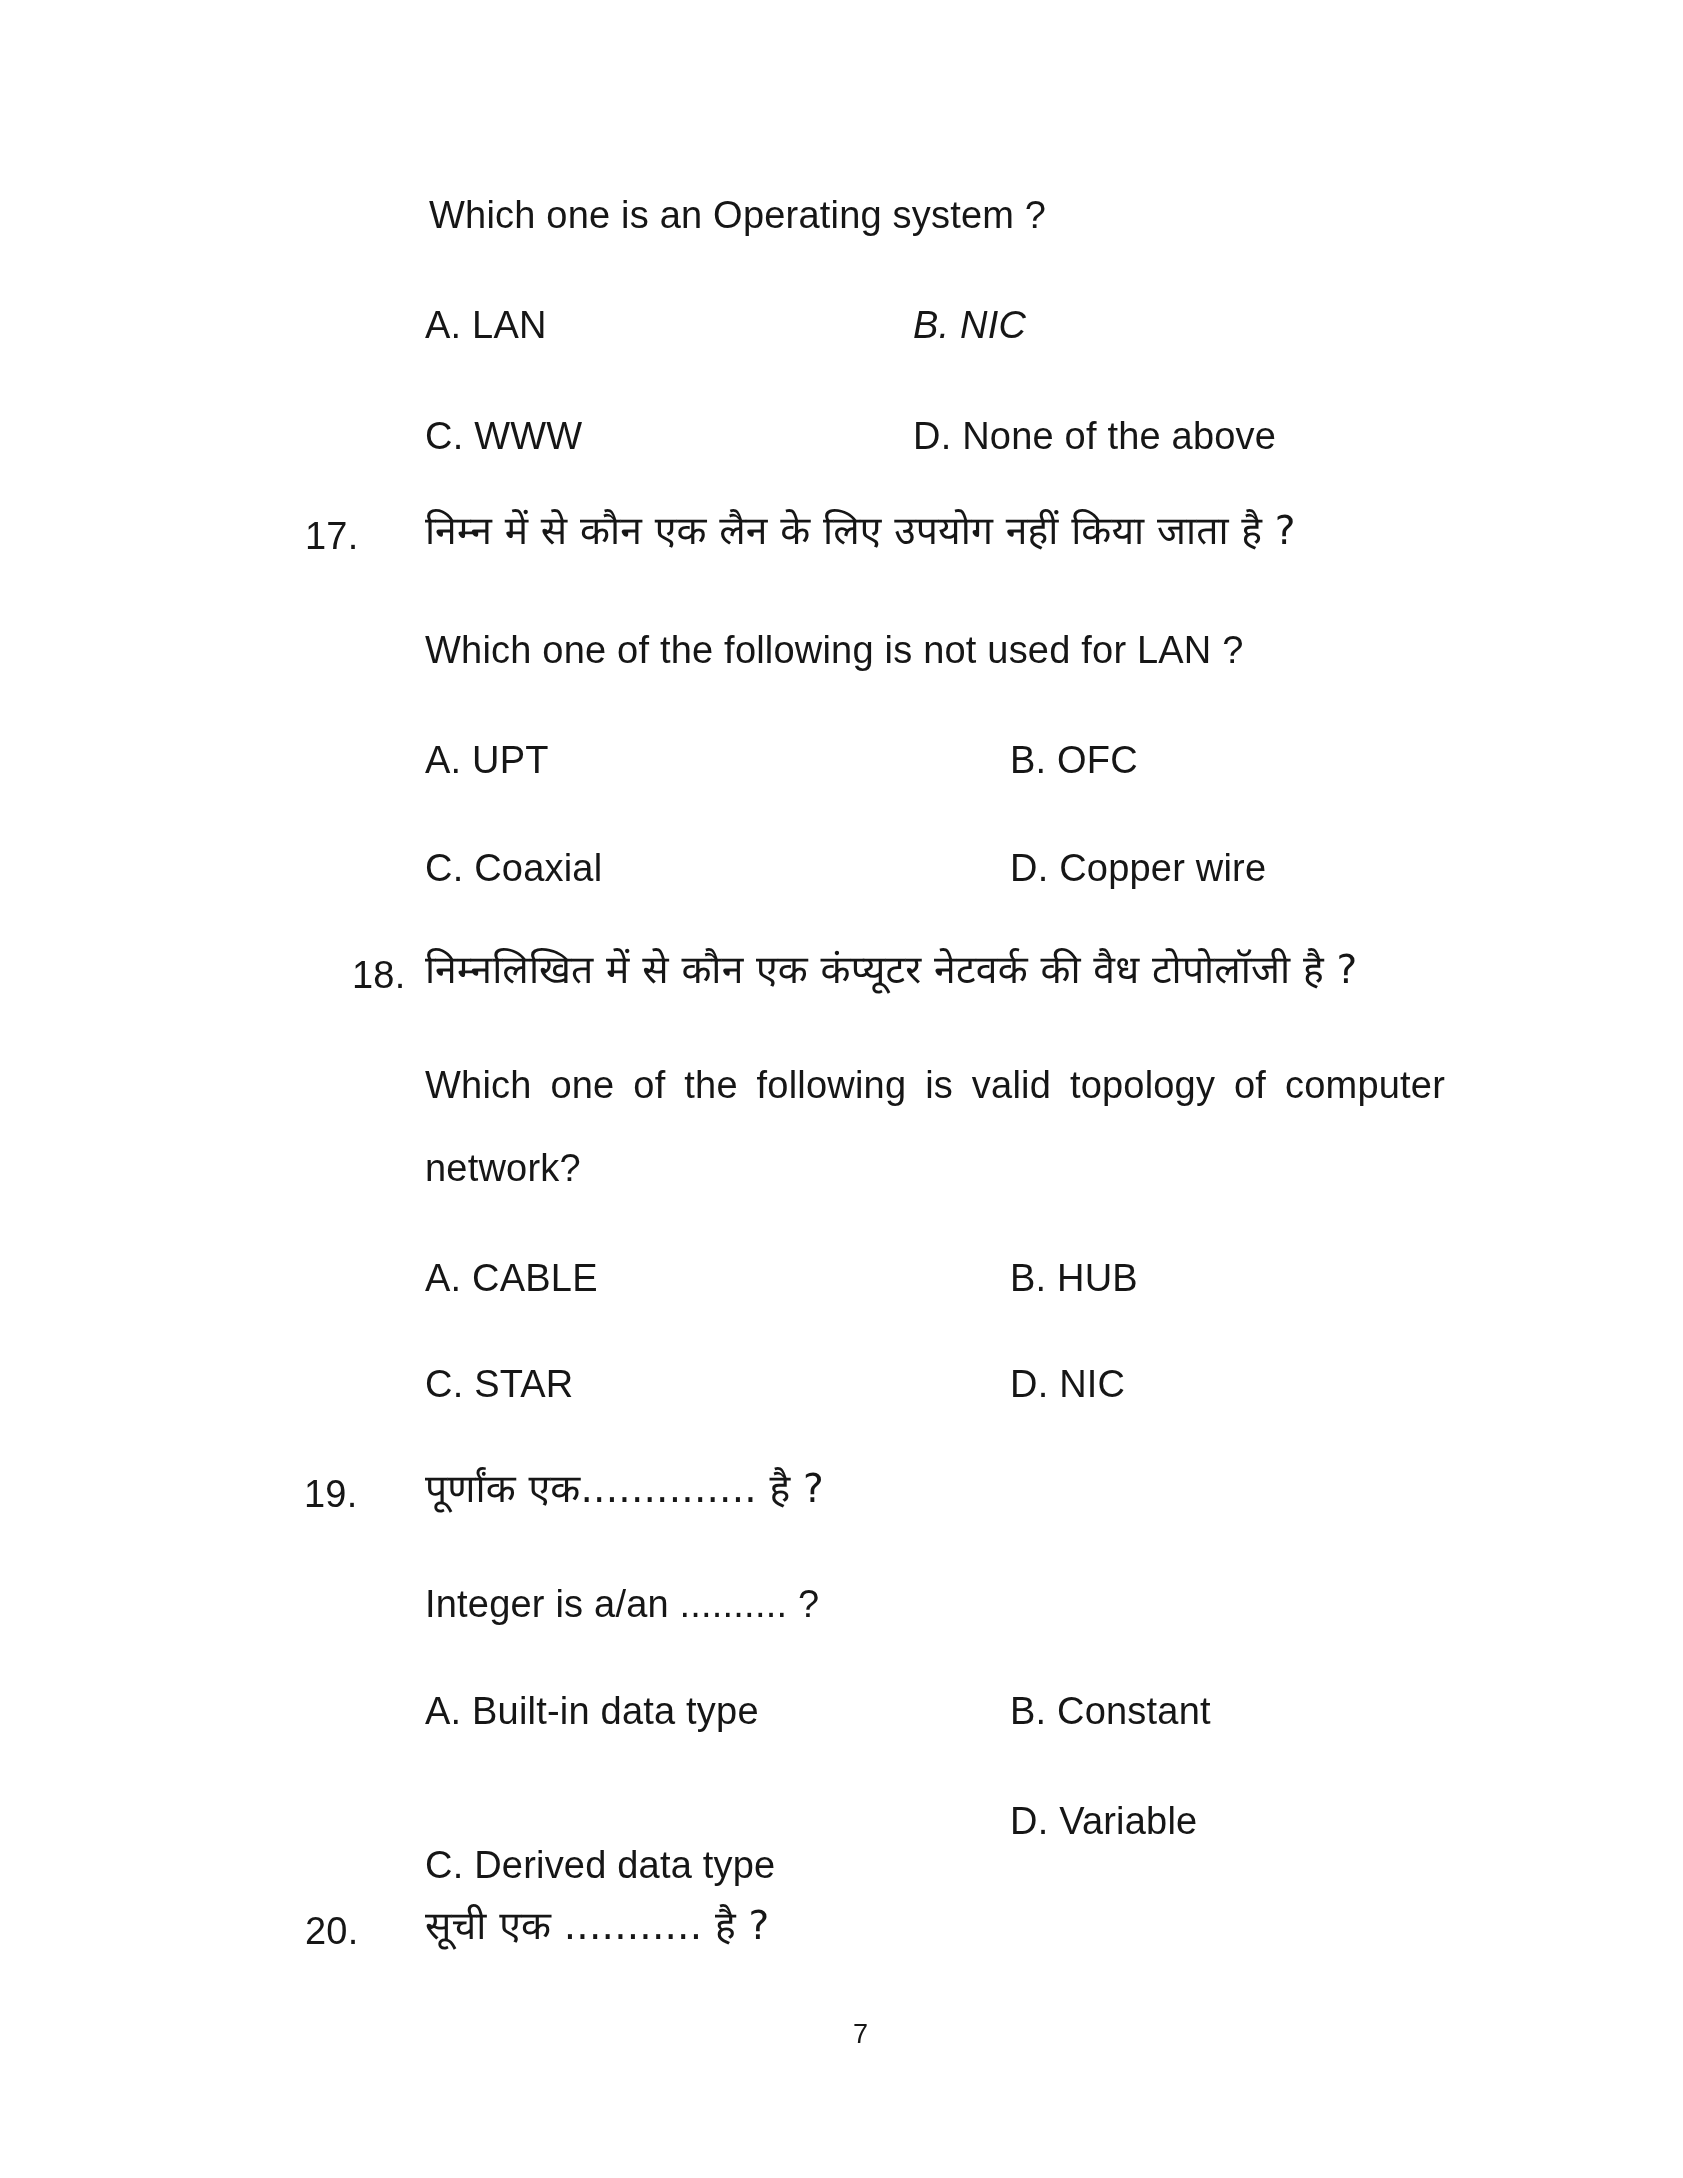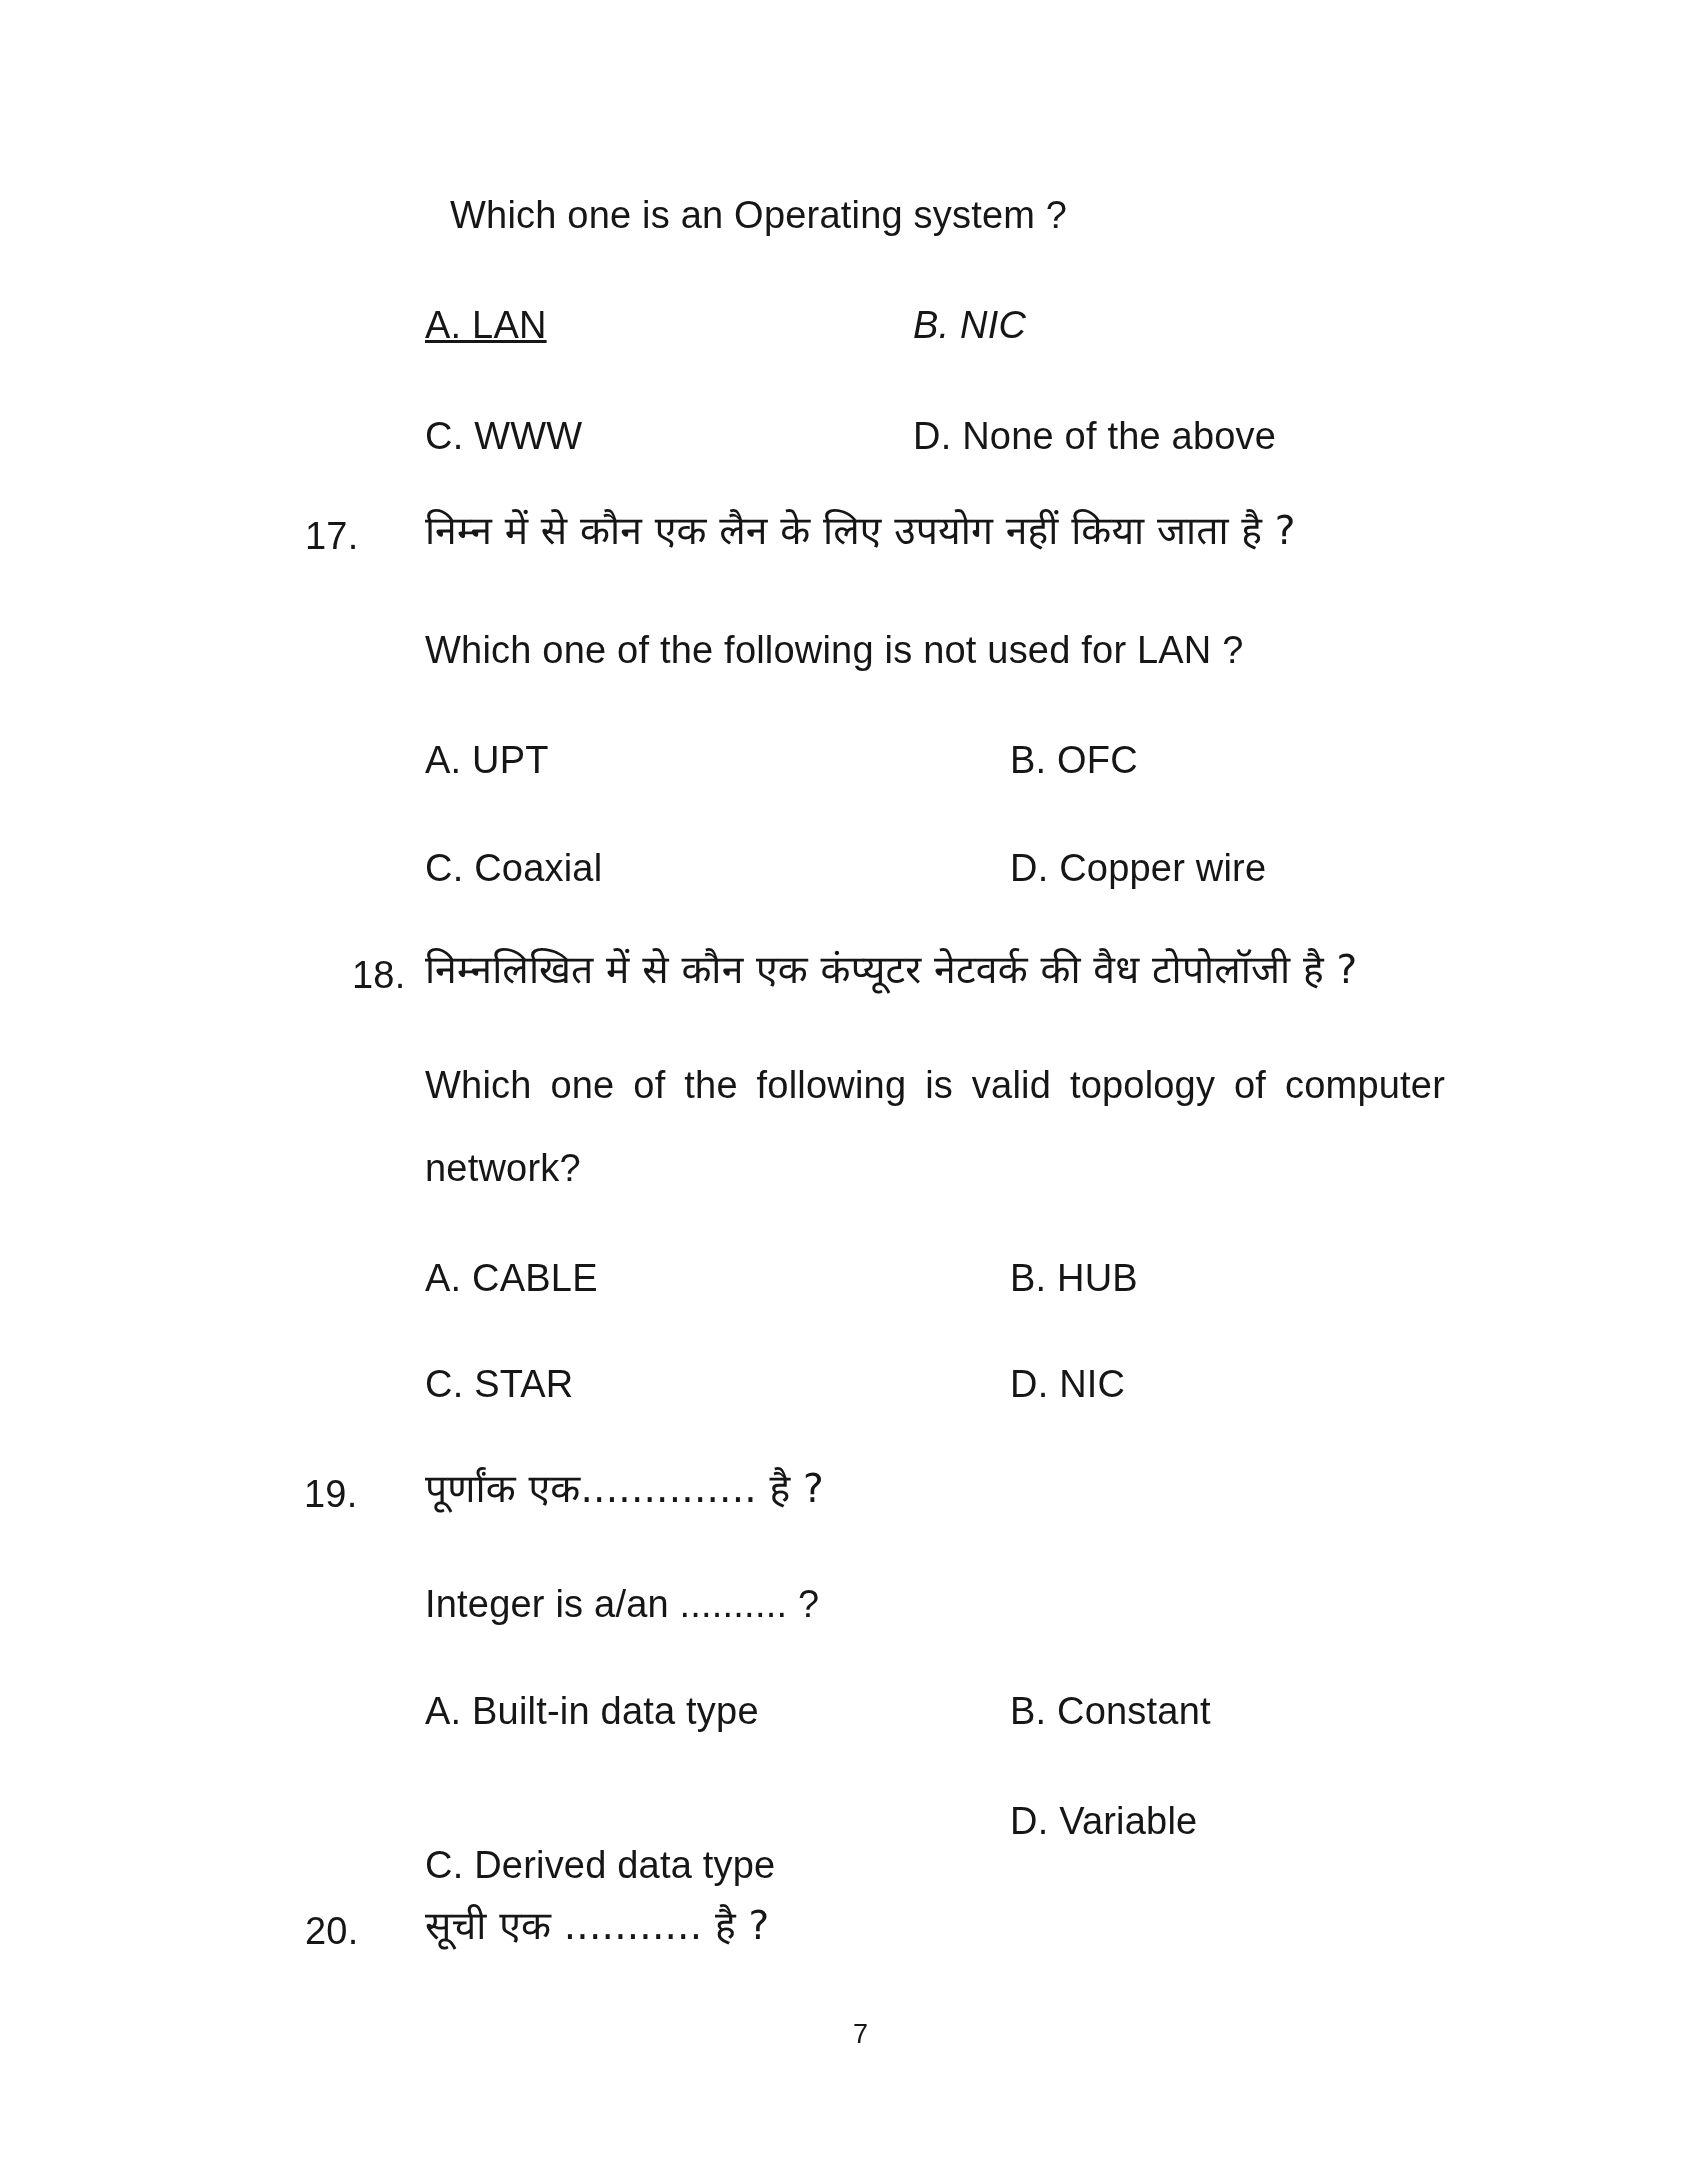--- a/index.html
+++ b/index.html
@@ -38,22 +38,22 @@
   }
   .pageno {
     font-size: 27px;
   }
 </style>
 </head>
 <body>
 
 <div class="page">
 
-  <div class="line" style="left:450px; top:193px;text-align:right;">Which one is an Operating system ?</div>
-  <div class="line" style="left:425px; top:303px;text-decoration:underline;">A. LAN</div>
+  <div class="line" style="left:429px; top:193px;text-align:right;">Which one is an Operating system ?</div>
+  <div class="line" style="left:425px; top:303px;">A. LAN</div>
   <div class="line" style="left:913px; top:303px;font-style:italic;">B. NIC</div>
   <div class="line" style="left:425px; top:414px;">C. WWW</div>
   <div class="line" style="left:913px; top:414px;">D. None of the above</div>
 
   <div class="line qnum" style="left:305px; top:514px;">17.</div>
   <div class="line hindi" style="left:425px; top:508px;">निम्न में से कौन एक लैन के लिए उपयोग नहीं किया जाता है ?</div>
   <div class="line" style="left:425px; top:628px;">Which one of the following is not used for LAN ?</div>
   <div class="line" style="left:425px; top:738px;">A. UPT</div>
   <div class="line" style="left:1010px; top:738px;">B. OFC</div>
   <div class="line" style="left:425px; top:846px;">C. Coaxial</div>

